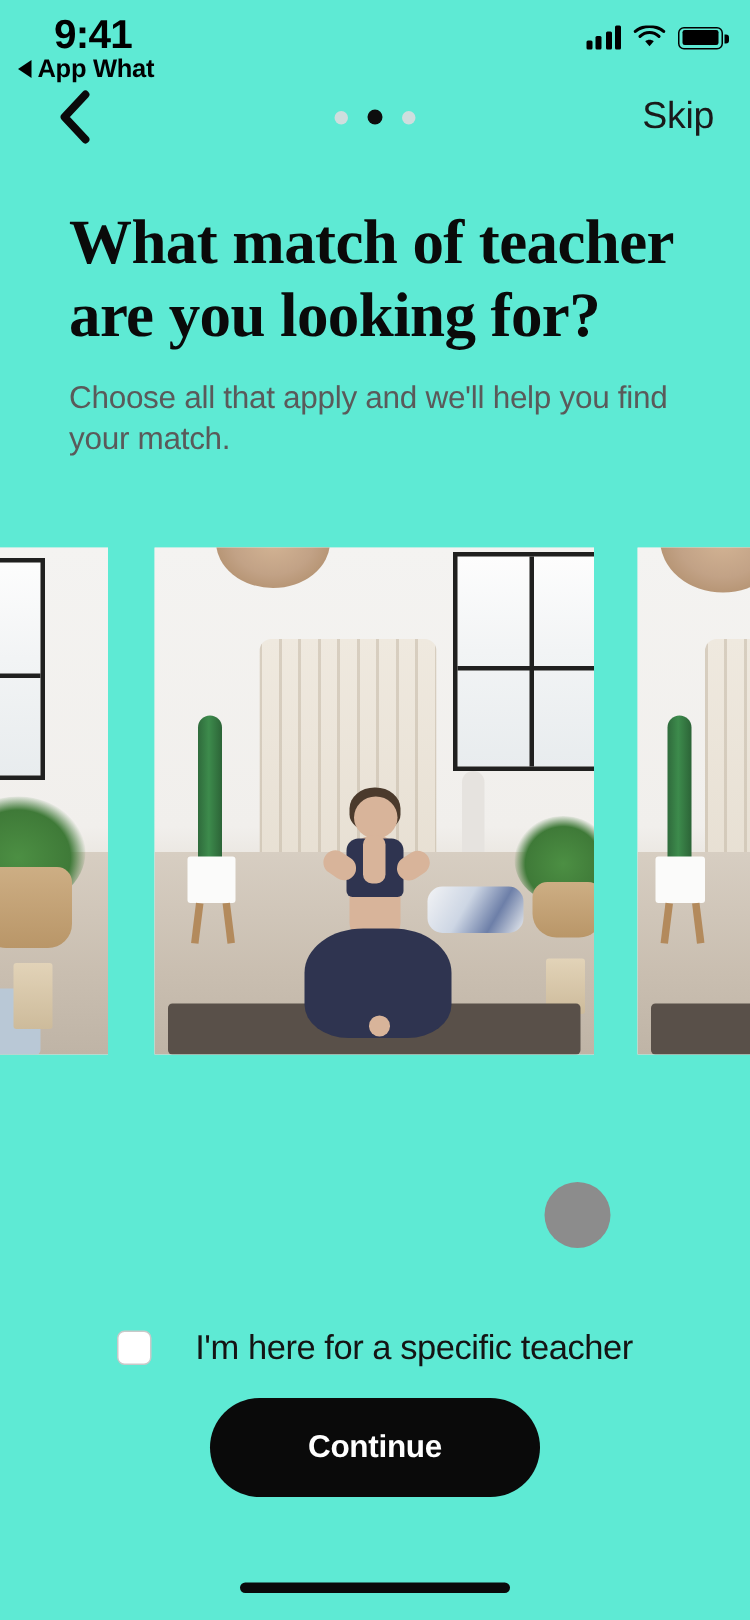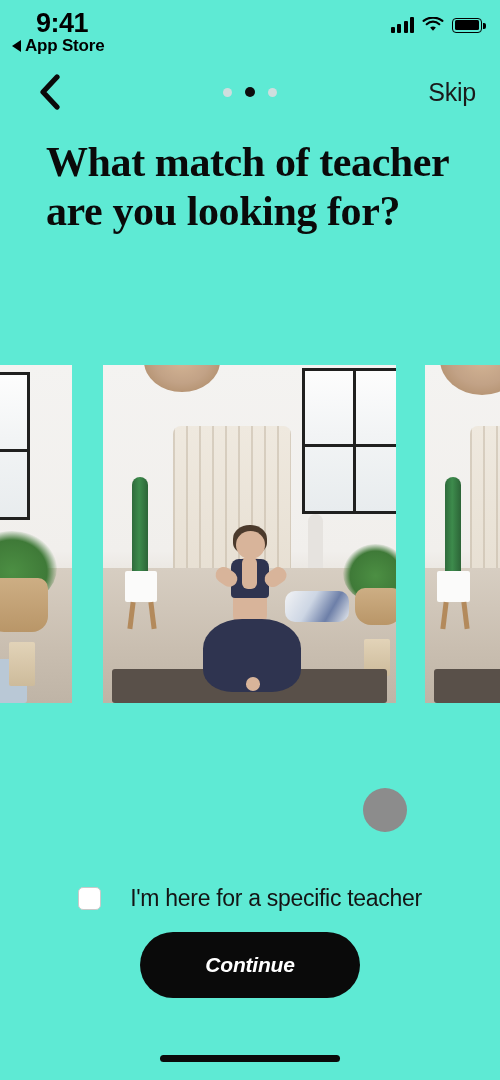--- a/index.html
+++ b/index.html
@@ -54,21 +54,21 @@
     border-radius:4px; position:relative; padding:1.8px;
   }
   .battery::after{
     content:""; position:absolute; right:-4.5px; top:4px;
     width:2.5px; height:6px; background:#000; border-radius:0 2px 2px 0;
   }
   .battery span{ display:block; height:100%; background:#000; border-radius:1.5px; }
 
   
   .navbar {
-    position:absolute; top:62px; left:0; width:500px; height:60px;
+    position:absolute; top:48px; left:0; width:500px; height:60px;
   }
   .back-btn {
     position:absolute; left:27px; top:8px;
     width:44px; height:44px;
     display:flex; align-items:center; justify-content:center;
     cursor:pointer;
   }
   .back-btn svg { display:block; }
   .dots {
     position:absolute; left:50%; top:50%;
@@ -218,40 +218,39 @@
 
   
   .continue {
     position:absolute; left:140px; top:932px;
     width:220px; height:66px; border-radius:33px;
     background:#0a0a0a; color:#fff;
     font-size:21px; font-weight:bold; letter-spacing:-0.2px;
     display:flex; align-items:center; justify-content:center;
     border:none; cursor:pointer;
     font-family:"Liberation Sans", sans-serif;
-    font-style:italic;
   }
 
   
   .home-ind {
     position:absolute; left:50%; bottom:18px;
     transform:translateX(-50%);
     width:180px; height:7px; border-radius:4px; background:#0a0a0a;
   }
 </style>
 </head>
 <body>
 
 <div class="phone">
 
   <div class="statusbar">
     <div class="sb-time">9:41</div>
     <div class="sb-return">
       <span class="tri"></span>
-      <span>App Store</span>
+      <span>App What</span>
     </div>
     <div class="sb-right">
       <span class="signal">
         <i></i>
           <i></i>
           <i></i>
           <i></i>
       </span>
       <span class="wifi">
         <svg viewBox="0 0 24 18" width="22" height="16">
@@ -274,20 +273,21 @@
     </div>
     <div class="dots">
       <span class="dot"></span>
       <span class="dot active"></span>
       <span class="dot"></span>
     </div>
     <div class="skip">Skip</div>
   </div>
 
   <h1 class="headline">What match of teacher are you looking for?</h1>
+  <p class="subtitle">Choose all that apply and we'll help you find your match.</p>
 
   <div class="carousel">
 
     <div class="card left">
       <div class="photo">
         <div class="p-wall"></div>
         <div class="p-window" style="left:-6%;width:78%;"></div>
         <div class="p-floor"></div>
         <div class="p-plant" style="left:30%;top:49%;width:60%;height:22%;"></div>
         <div class="p-basket" style="left:44%;top:63%;width:40%;height:16%;"></div>

